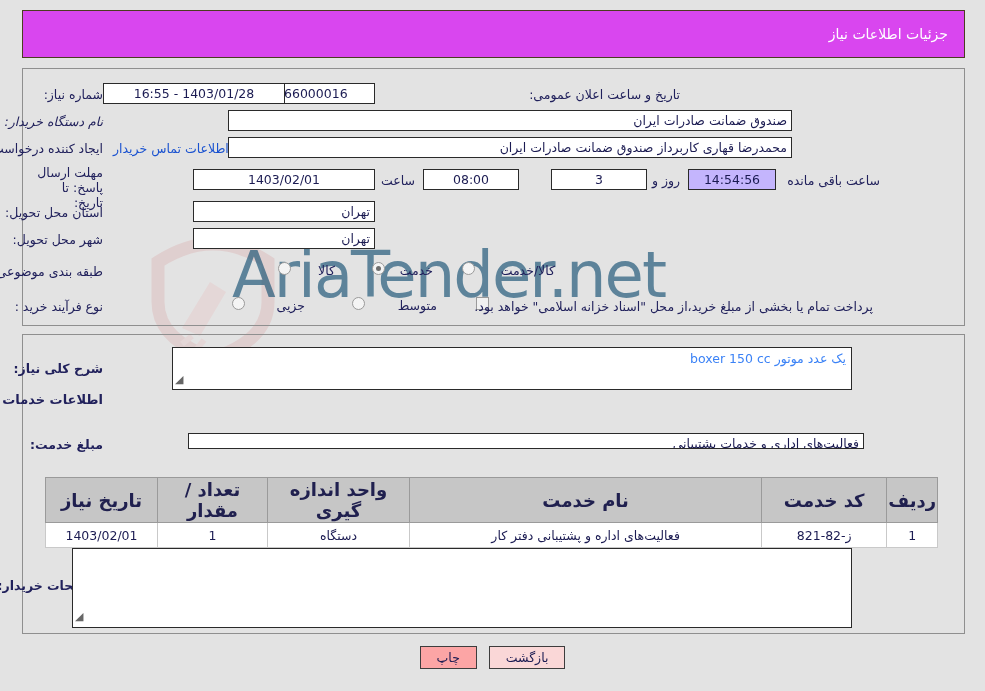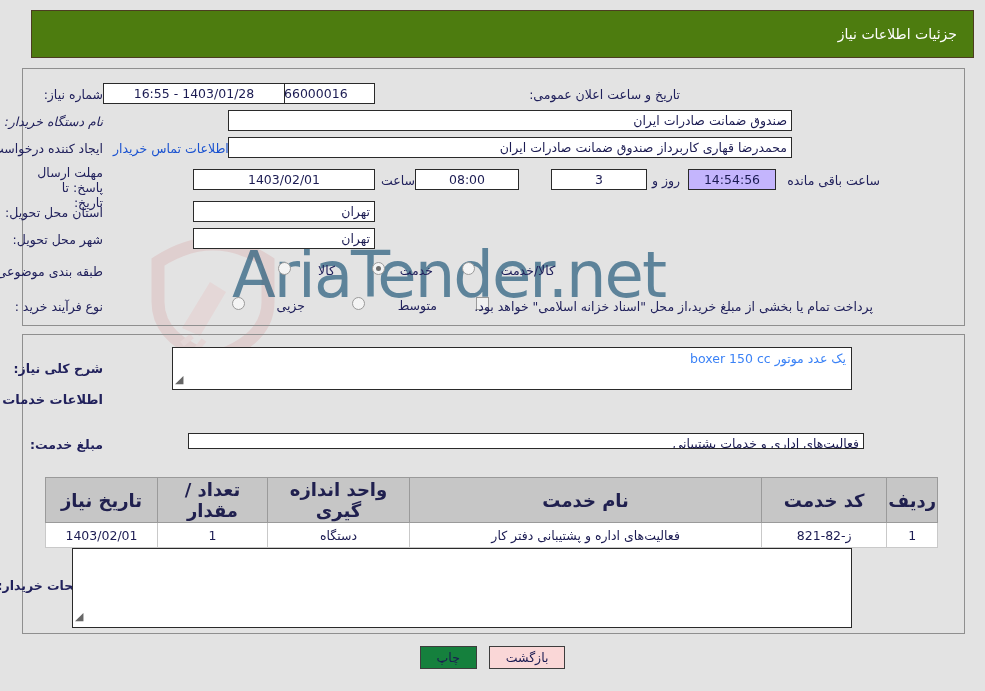--- a/index.html
+++ b/index.html
@@ -211,35 +211,35 @@
     border: 1px solid #444;
     font-family: "DejaVu Sans", "Liberation Sans", sans-serif;
     font-size: 12.5px;
     padding: 3px 16px;
     margin: 0 4px;
     cursor: pointer;
     color: #1b1b52;
     line-height: 15px;
   }
   #btn-back  { background: #fad7d7; border-color: #3d3d3d; }
-  #btn-print { background: #15803d; border-color: #3d3d3d; text-align: center; }
+  #btn-print { background: #fca5a5; border-color: #3d3d3d; text-align: center; }
 </style>
 </head>
 <body>
 
 <div id="watermark">
   <svg class="wm-shield" viewBox="0 0 130 128">
     <path d="M10 30 Q65 -6 120 30 L120 70 Q120 108 65 126 Q10 108 10 70 Z" fill="none" stroke="#d8a2a2" stroke-width="13"></path>
     <path d="M34 96 L62 50 L78 60 L52 104 Z" fill="#e8bcbc"></path>
     <path d="M44 104 L34 112 M56 108 L48 118" stroke="#e8bcbc" stroke-width="6" fill="none"></path>
   </svg>
   <div class="wm-text">AriaTender.net</div>
 </div>
 
-<div id="header-bar" style="background: #4d7c0f; margin-left: 9px;">
+<div id="header-bar" style="background: #d946ef;">
   <div id="header-title">جزئیات اطلاعات نیاز</div>
 </div>
 
 <div class="panel" id="panel-top"></div>
 
 <div class="lbl" style="right:882px; top:87px;">شماره نیاز:</div>
 <div class="fld" style="right:610px; top:83px; width:182px;">1103001066000016</div>
 
 <div class="lbl" style="right:305px; top:87px;">تاریخ و ساعت اعلان عمومی:</div>
 
@@ -251,21 +251,21 @@
 <div class="lbl" style="right:882px; top:141px;">ایجاد کننده درخواست:</div>
 <div class="fld rtl-right" style="left:228px; top:137px; width:564px;">محمدرضا قهاری کاربرداز صندوق ضمانت صادرات ایران</div>
 <div class="link" style="left:113px; top:141px;">اطلاعات تماس خریدار</div>
 
 <div class="lbl" style="right:882px; top:165px; width:84px; text-align:right; line-height:15px; white-space:normal;">
   <span>مهلت ارسال پاسخ: تا</span><br>
   <span>تاریخ:</span>
 </div>
 <div class="fld" style="right:610px; top:169px; width:182px;">1403/02/01</div>
 <div class="smalltxt" style="right:570px; top:173px;margin-left:36px;">ساعت</div>
-<div class="fld" style="right:466px; top:169px; width:104px;">08:00</div>
+<div class="fld" style="right:466px; top:169px; width:96px;">08:00</div>
 <div class="fld" style="right:338px; top:169px; width:96px;">3</div>
 <div class="smalltxt" style="right:305px; top:173px;">روز و</div>
 <div class="fld highlight" style="right:209px; top:169px; width:88px;">14:54:56</div>
 <div class="smalltxt" style="right:105px; top:173px;">ساعت باقی مانده</div>
 
 <div class="lbl" style="right:882px; top:205px;">استان محل تحویل:</div>
 <div class="fld rtl-right" style="right:610px; top:201px; width:182px;">تهران</div>
 
 <div class="lbl" style="right:882px; top:232px;">شهر محل تحویل:</div>
 <div class="fld rtl-right" style="right:610px; top:228px; width:182px;">تهران</div>

